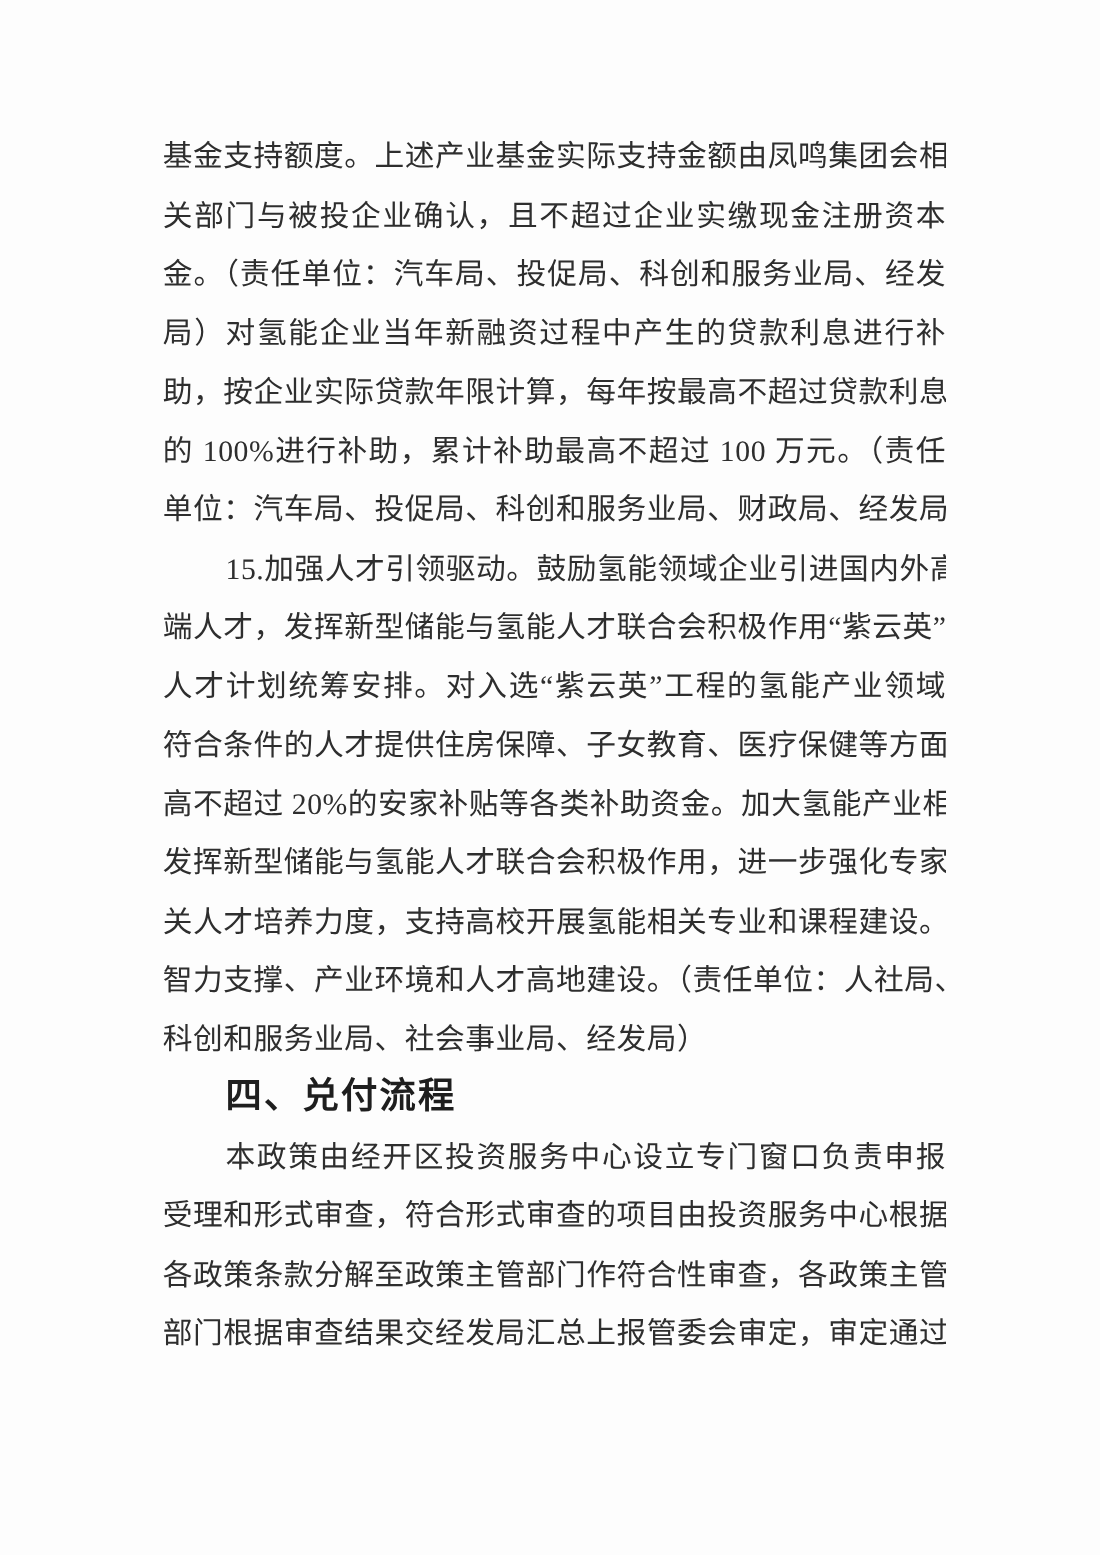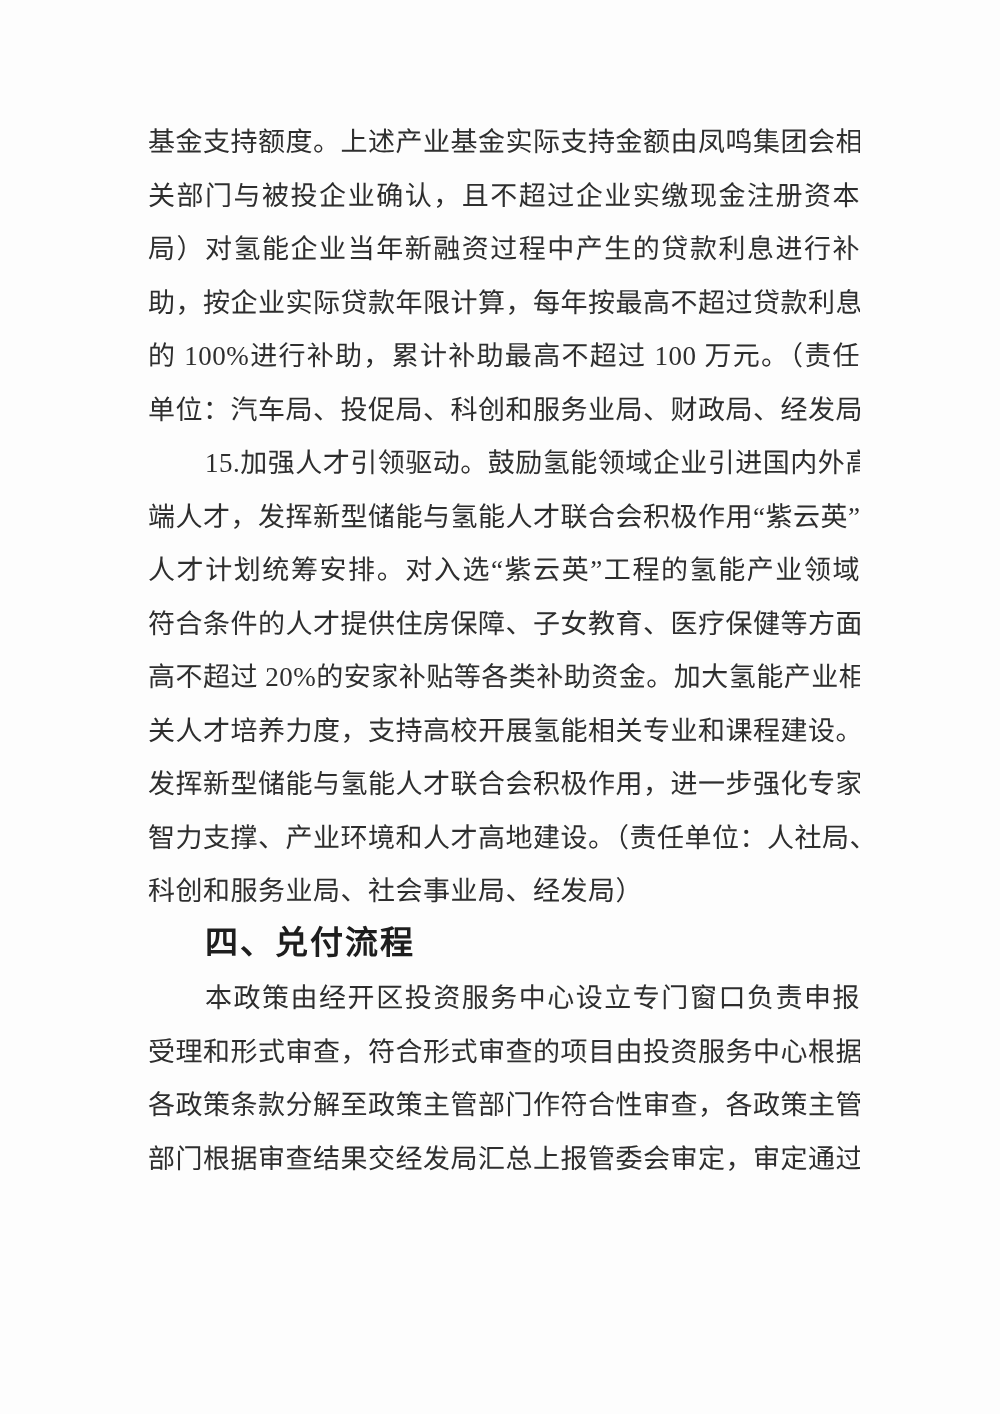--- a/index.html
+++ b/index.html
@@ -58,33 +58,34 @@
   }
 </style>
 </head>
 <body>
 
 <div class="page" style="background: rgb(253, 253, 253); color: rgb(46, 46, 46); padding-left: 27px;">
   <div class="text-block">
       <div class="para">
         <div class="line">基金支持额度。上述产业基金实际支持金额由凤鸣集团会相</div>
         <div class="line">关部门与被投企业确认，且不超过企业实缴现金注册资本</div>
+        <div class="line">金。（责任单位：汽车局、投促局、科创和服务业局、经发</div>
         <div class="line">局）对氢能企业当年新融资过程中产生的贷款利息进行补</div>
         <div class="line">助，按企业实际贷款年限计算，每年按最高不超过贷款利息</div>
         <div class="line">的 100%进行补助，累计补助最高不超过 100 万元。（责任</div>
         <div class="line">单位：汽车局、投促局、科创和服务业局、财政局、经发局）</div>
       </div>
       <div class="para">
         <div class="line indent-first">15.加强人才引领驱动。鼓励氢能领域企业引进国内外高</div>
         <div class="line">端人才，发挥新型储能与氢能人才联合会积极作用“紫云英”</div>
         <div class="line">人才计划统筹安排。对入选“紫云英”工程的氢能产业领域</div>
         <div class="line">符合条件的人才提供住房保障、子女教育、医疗保健等方面</div>
         <div class="line">高不超过 20%的安家补贴等各类补助资金。加大氢能产业相</div>
+        <div class="line">发挥新型储能与氢能人才联合会积极作用，进一步强化专家</div>
         <div class="line">关人才培养力度，支持高校开展氢能相关专业和课程建设。</div>
-        <div class="line">发挥新型储能与氢能人才联合会积极作用，进一步强化专家</div>
         <div class="line">智力支撑、产业环境和人才高地建设。（责任单位：人社局、</div>
         <div class="line short-last">科创和服务业局、社会事业局、经发局）</div>
       </div>
       <div class="heading">四、兑付流程</div>
       <div class="para">
         <div class="line indent-first">本政策由经开区投资服务中心设立专门窗口负责申报</div>
         <div class="line">受理和形式审查，符合形式审查的项目由投资服务中心根据</div>
         <div class="line">各政策条款分解至政策主管部门作符合性审查，各政策主管</div>
         <div class="line">部门根据审查结果交经发局汇总上报管委会审定，审定通过</div>
       </div>

